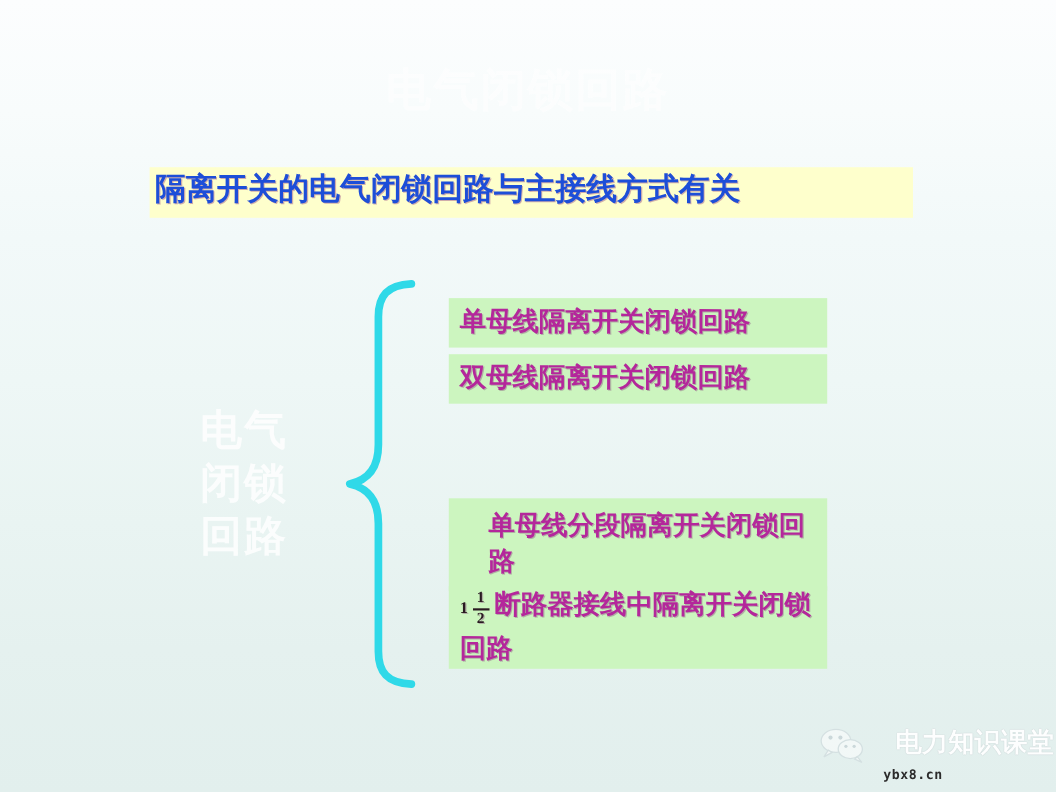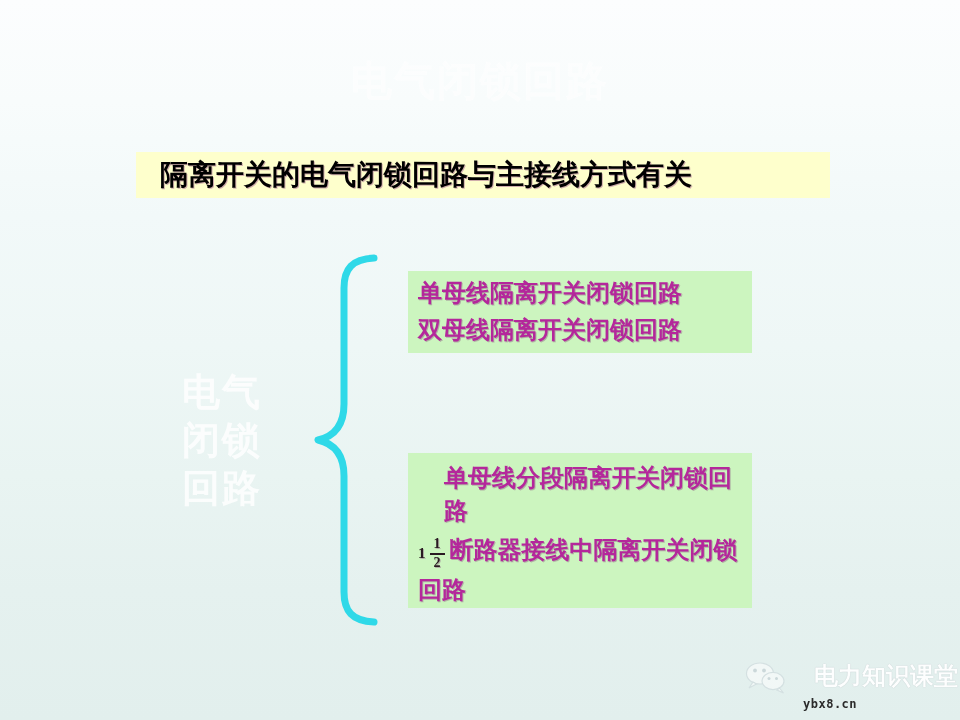--- a/index.html
+++ b/index.html
@@ -49,27 +49,28 @@
     position: absolute;
     left: 136px;
     top: 152px;
     width: 694px;
     height: 46px;
     background: #feffcc;
     display: flex;
     align-items: center;
   }
   #banner-text {
-    padding-left: 24px;
+    padding-left: 5px;
     font-size: 28px;
     line-height: 34px;
     font-weight: 700;
-    color: #000000;
+    color: #1d4ed8;
     text-shadow: 1px 1px 0 rgba(120, 20, 110, 0.35);
     white-space: nowrap;
+    font-family: Liberation Mono, monospace;
   }
 
   
   #left-label {
     position: absolute;
     left: 160px;
     top: 368px;
     width: 124px;
     text-align: center;
     font-size: 38px;
@@ -103,21 +104,21 @@
     padding: 0 6px 0 10px;
   }
   .item-text {
     font-size: 24px;
     line-height: 33px;
     font-weight: 700;
     color: #b4279b;
     text-shadow: 1px 1px 0 rgba(110, 20, 100, 0.30);
   }
   #item-0 { top: 271px; height: 45px; }
-  #item-1 { top: 308px; height: 45px; }
+  #item-1 { top: 322px; height: 45px; }
   #item-2 { top: 373px; height: 75px; }
   #item-3 { top: 453px; height: 84px; padding-left: 36px; }
   #item-4 { top: 533px; height: 75px; }
 
   
   .frac-wrap {
     display: inline-flex;
     align-items: center;
     vertical-align: baseline;
   }

